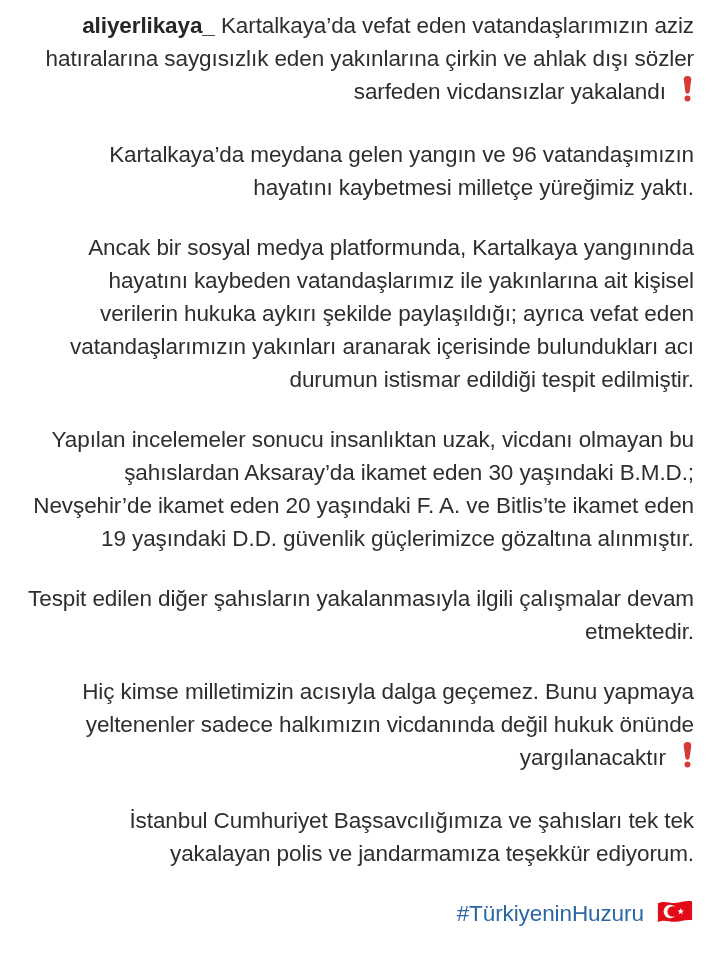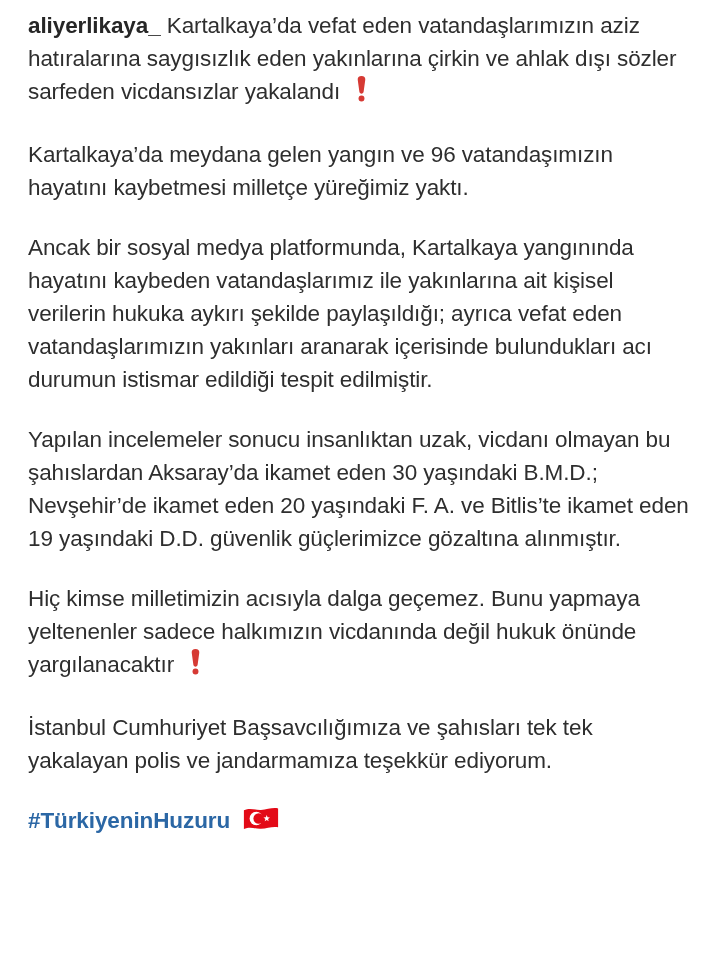--- a/index.html
+++ b/index.html
@@ -15,34 +15,34 @@
   }
   .post {
     padding: 9px 26px 0 28px;
     color: #2e2e2e;
     font-size: 22.5px;
     line-height: 33px;
     letter-spacing: -0.1px;
   }
   .para {
     margin: 0 0 27px 0;
+    text-align: right;
   }
   .para:last-child {
     margin-bottom: 0;
   }
   .username {
     font-weight: 700;
     color: #262626;
     cursor: pointer;
   }
   .hashtag {
     color: #2b67a5;
     text-decoration: none;
     cursor: pointer;
-    font-weight: bold;
   }
   .emoji {
     display: inline-block;
     vertical-align: -4px;
   }
   .emoji.exclaim {
     margin-left: 9px;
     vertical-align: -3px;
   }
   .emoji.flag {
@@ -64,20 +64,21 @@
       </svg>
     </span>
   </p>
 
   <p class="para">Kartalkaya’da meydana gelen yangın ve 96 vatandaşımızın hayatını kaybetmesi milletçe yüreğimiz yaktı.</p>
 
   <p class="para">Ancak bir sosyal medya platformunda, Kartalkaya yangınında hayatını kaybeden vatandaşlarımız ile yakınlarına ait kişisel verilerin hukuka aykırı şekilde paylaşıldığı; ayrıca vefat eden vatandaşlarımızın yakınları aranarak içerisinde bulundukları acı durumun istismar edildiği tespit edilmiştir.</p>
 
   <p class="para">Yapılan incelemeler sonucu insanlıktan uzak, vicdanı olmayan bu şahıslardan Aksaray’da ikamet eden 30 yaşındaki B.M.D.; Nevşehir’de ikamet eden 20 yaşındaki F. A. ve Bitlis’te ikamet eden 19 yaşındaki D.D. güvenlik güçlerimizce gözaltına alınmıştır.</p>
 
+  <p class="para">Tespit edilen diğer şahısların yakalanmasıyla ilgili çalışmalar devam etmektedir.</p>
 
   <p class="para">
     <span>Hiç kimse milletimizin acısıyla dalga geçemez. Bunu yapmaya yeltenenler sadece halkımızın vicdanında değil hukuk önünde yargılanacaktır</span>
     <span class="emoji exclaim">
       <svg width="13" height="27" viewBox="0 0 14 30" aria-hidden="true">
         <path d="M7 1 C4.1 1 2.5 2.7 2.8 5.3 L4.6 18.3 C4.8 19.8 5.8 20.7 7 20.7 C8.2 20.7 9.2 19.8 9.4 18.3 L11.2 5.3 C11.5 2.7 9.9 1 7 1 Z" fill="#d63a34"></path>
         <circle cx="7" cy="26.2" r="3.3" fill="#d63a34"></circle>
       </svg>
     </span>
   </p>

